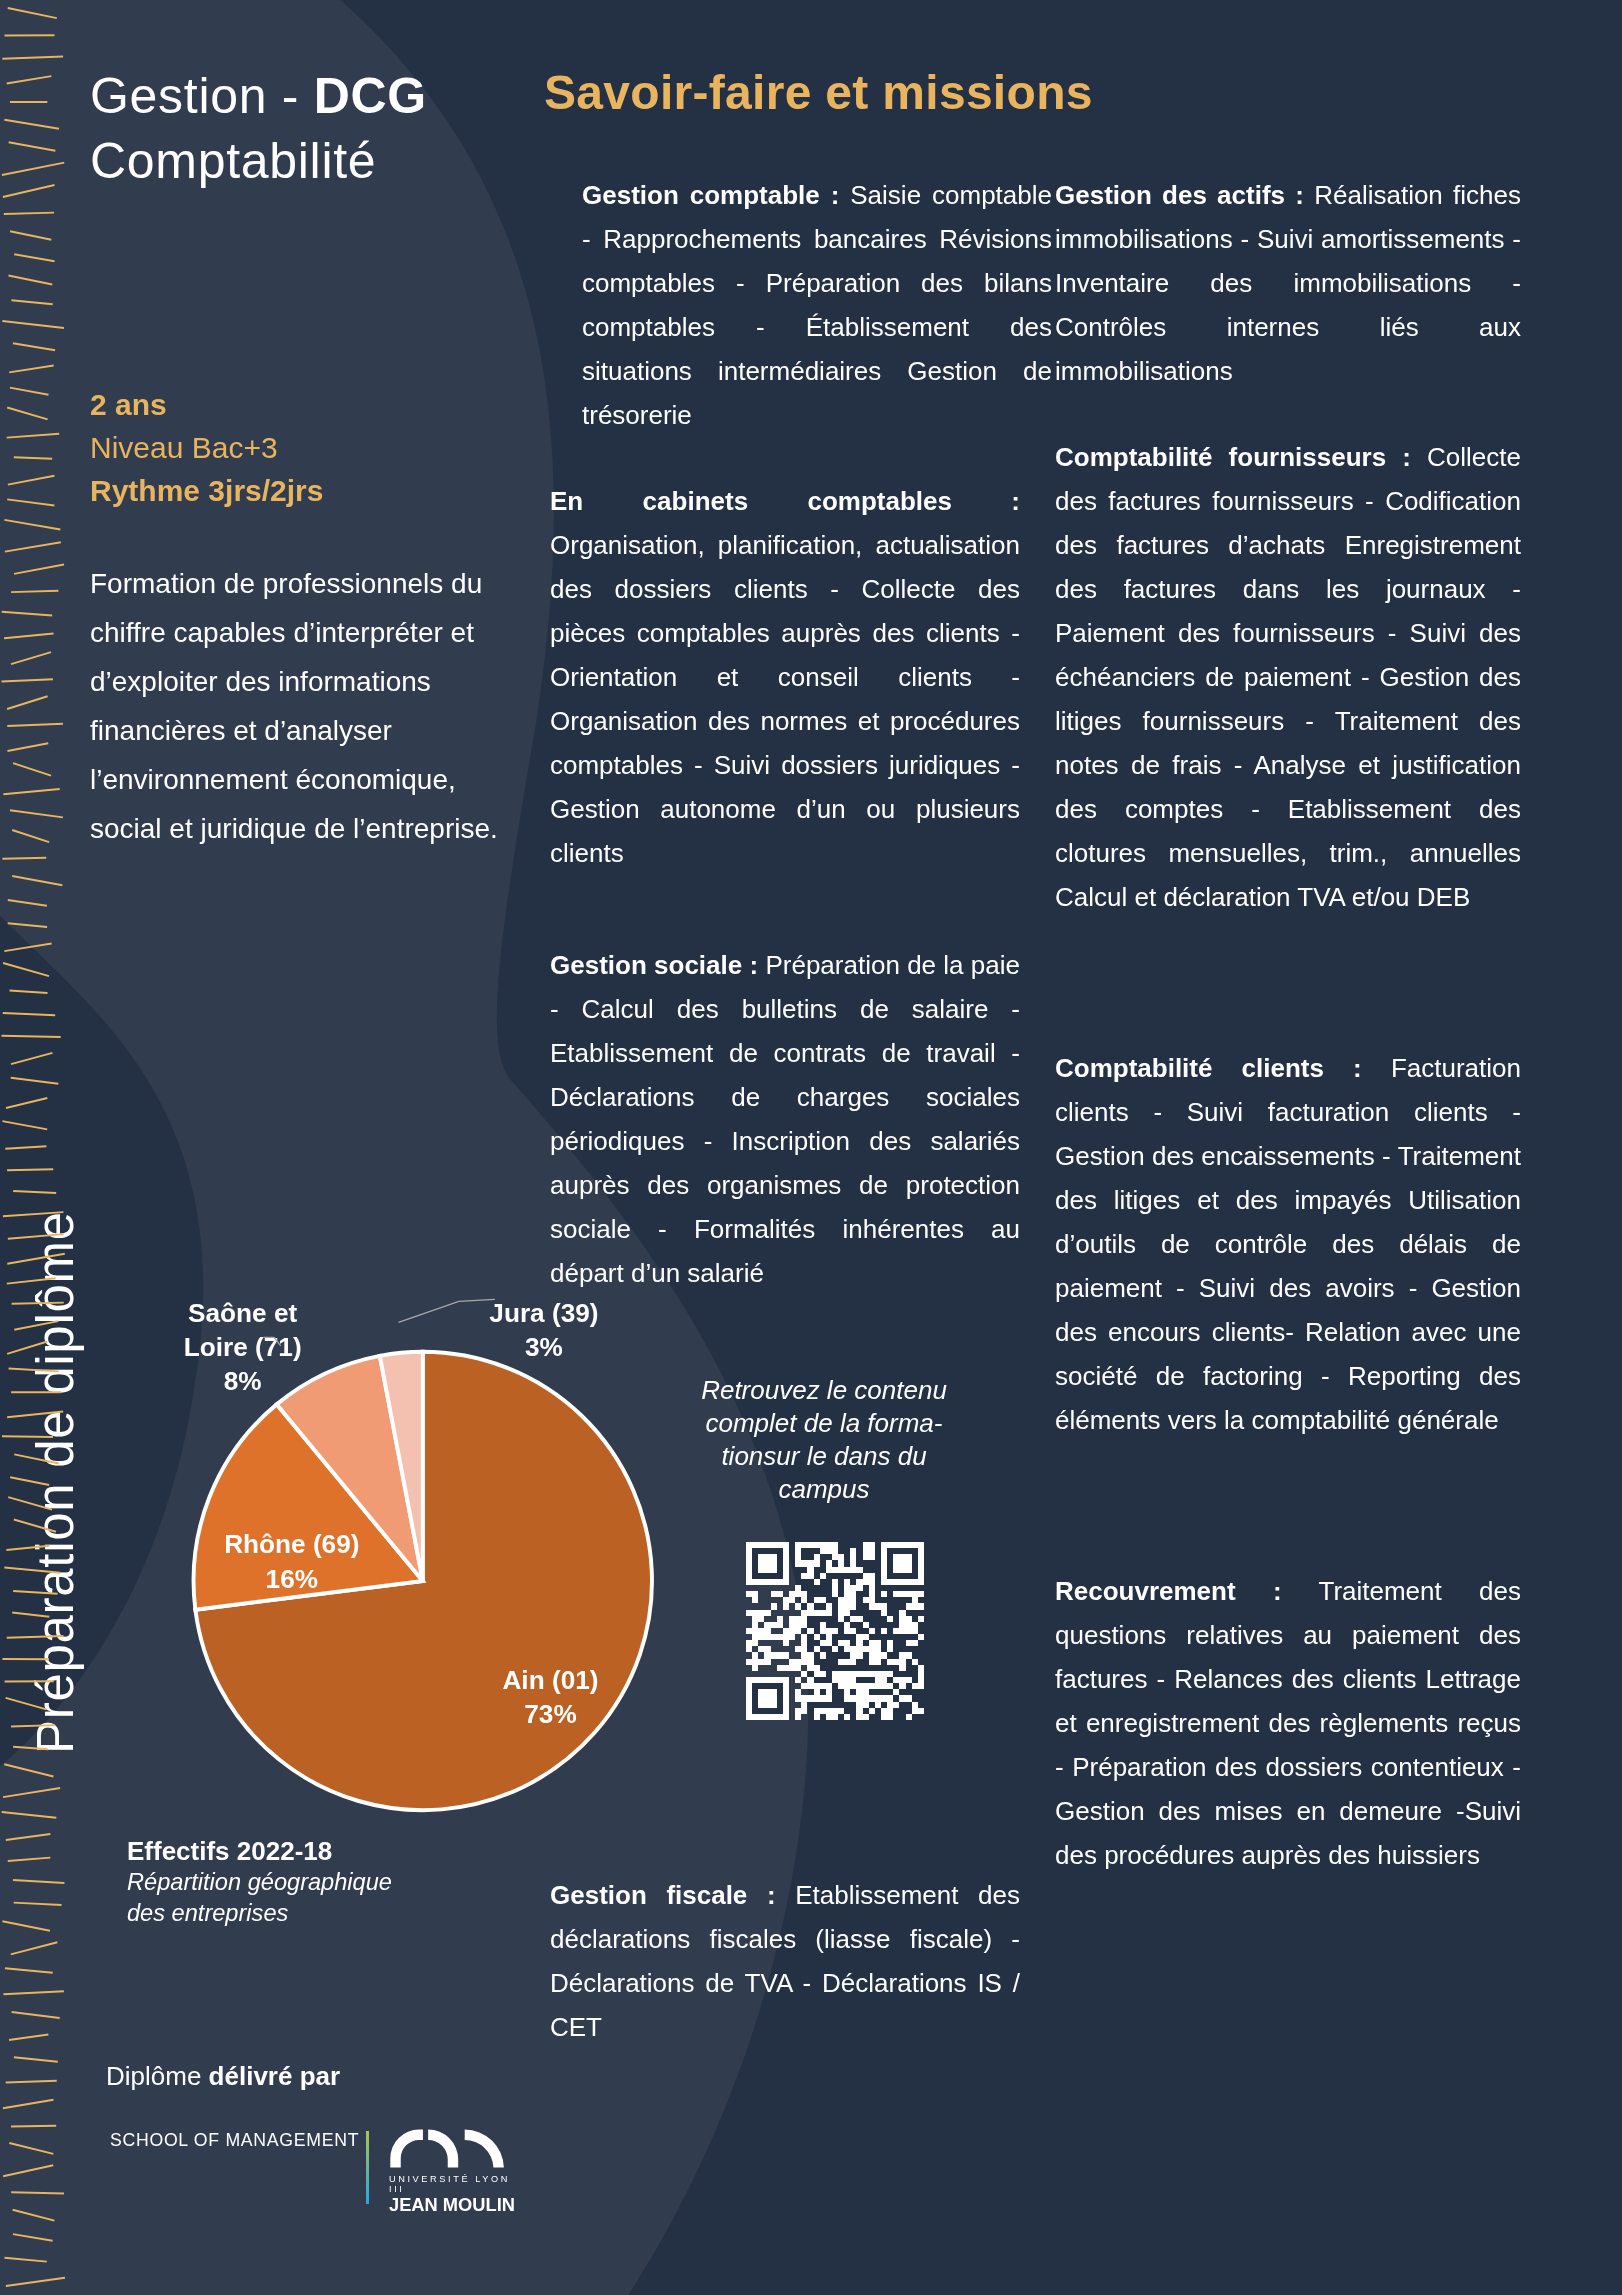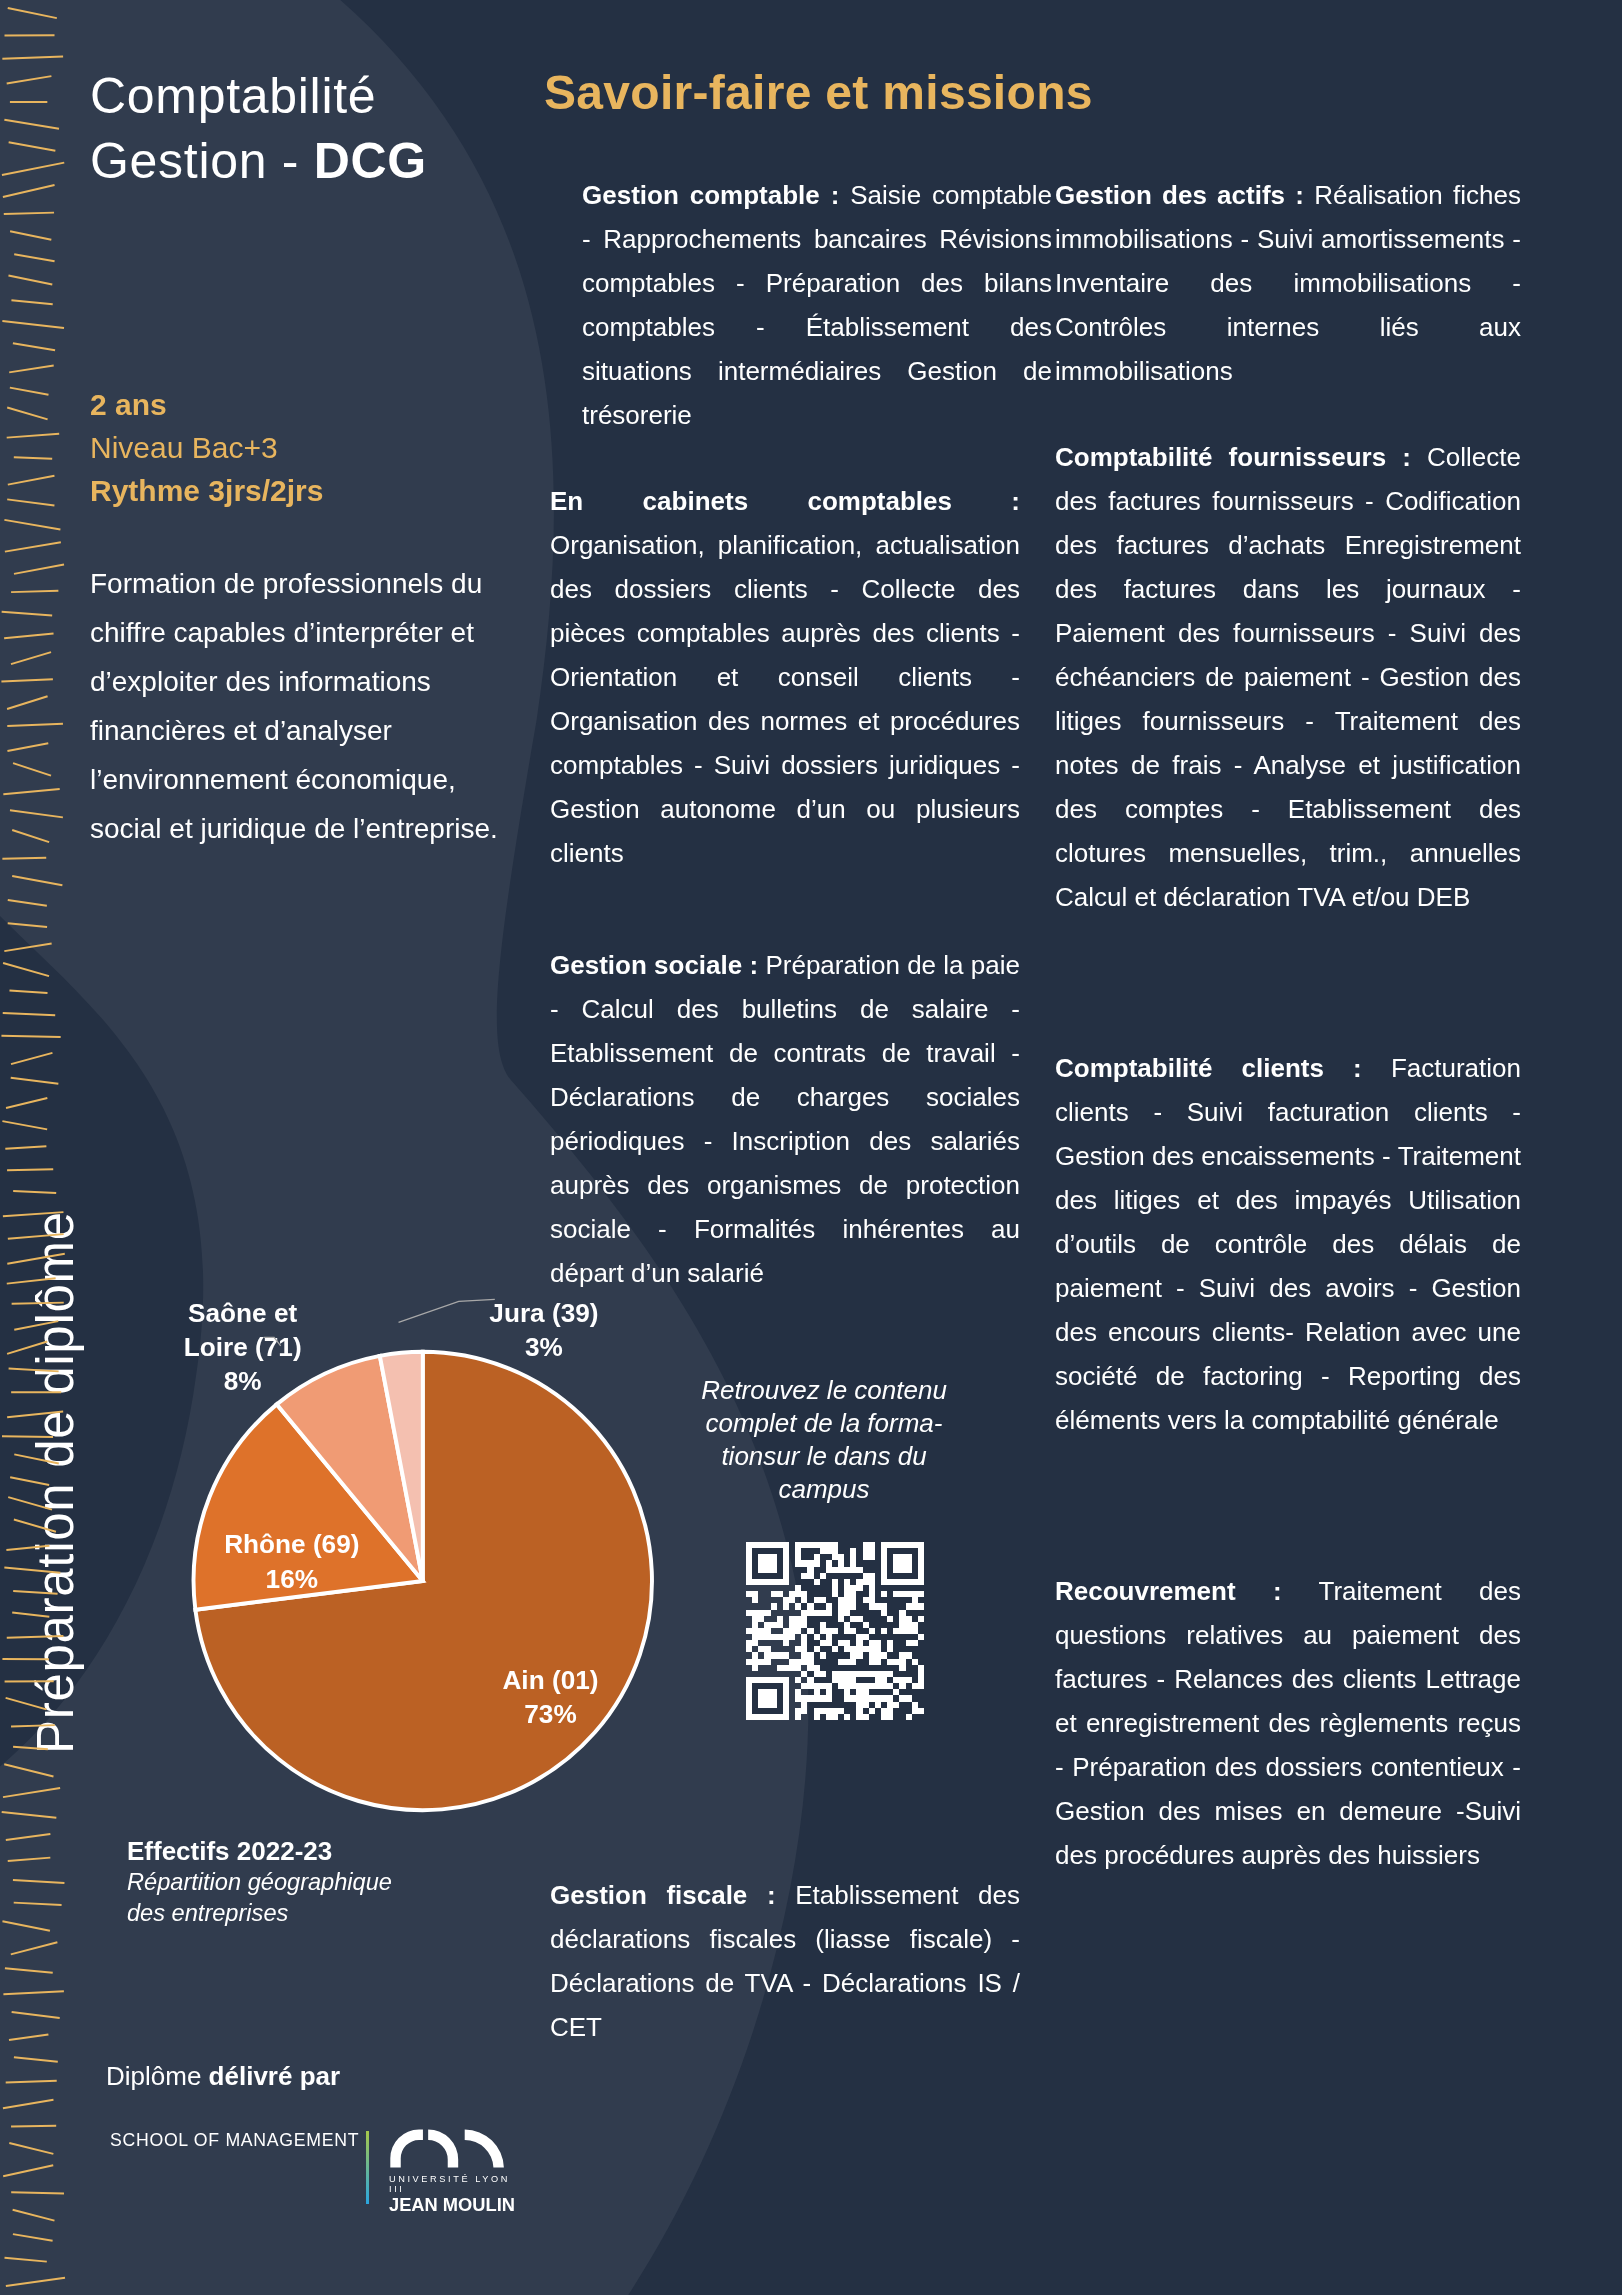--- a/index.html
+++ b/index.html
@@ -165,22 +165,22 @@
     <line x1="17.07733196159122" y1="3350.9982853223596" x2="97.73649691358025" y2="3353.0017146776404" stroke="#e8b55e" stroke-width="3"></line>
     <line x1="19.27820644718793" y1="3377.7238511659807" x2="83.23688271604938" y2="3394.2761488340193" stroke="#e8b55e" stroke-width="3"></line>
     <line x1="19.76611796982167" y1="3414.9586762688614" x2="80.33449074074073" y2="3425.0413237311386" stroke="#e8b55e" stroke-width="3"></line>
     <line x1="6.874399862825789" y1="3451.0360939643347" x2="71.52932098765432" y2="3456.9639060356653" stroke="#e8b55e" stroke-width="3"></line>
     <line x1="8.936385459533607" y1="3494.289437585734" x2="99.32137345679013" y2="3481.710562414266" stroke="#e8b55e" stroke-width="3"></line>
   </svg>
 
 <div class="vertical-title">Préparation de diplôme</div>
 
 <div class="layer main-title">
+  <div><span>Gestion - </span><b>DCG</b></div>
   <div>Comptabilité</div>
-  <div><span>Gestion - </span><b>DCG</b></div>
 </div>
 
 <div class="layer facts">
   <div class="bold">2 ans</div>
   <div>Niveau Bac+3</div>
   <div class="bold">Rythme 3jrs/2jrs</div>
 </div>
 
 <div class="layer intro"><b>Formation de professionnels du chiffre</b><span> capables d’interpréter et d’exploiter des informations financières et d’</span><b>analyser l’environnement économique</b><span>, </span><b>social</b><span> et </span><b>juridique</b><span> de l’entreprise.</span></div>
 
@@ -207,21 +207,21 @@
     <text x="140" y="60" text-anchor="middle" font-size="40">Saône et</text>
     <text x="140" y="112" text-anchor="middle" font-size="40">Loire (71)</text>
     <text x="140" y="164" text-anchor="middle" font-size="40">8%</text>
     <text x="600" y="60" text-anchor="middle" font-size="40">Jura (39)</text>
     <text x="600" y="112" text-anchor="middle" font-size="40">3%</text>
     <polyline points="525,25 470,28 378,60" fill="none" stroke="#a8a8a8" stroke-width="2"></polyline>
     <polyline points="172,83 188,83 198,96" fill="none" stroke="#a8a8a8" stroke-width="2"></polyline>
   </svg>
 
 <div class="layer chart-caption">
-  <div class="t">Effectifs 2022-23</div>
+  <div class="t">Effectifs 2022-18</div>
   <div class="s">Répartition géographique</div>
   <div class="s">des entreprises</div>
 </div>
 
 <div class="layer qr-caption">
   <div>Retrouvez le contenu</div>
   <div>complet de la forma-</div>
   <div>tionsur le dans du</div>
   <div>campus</div>
 </div>

